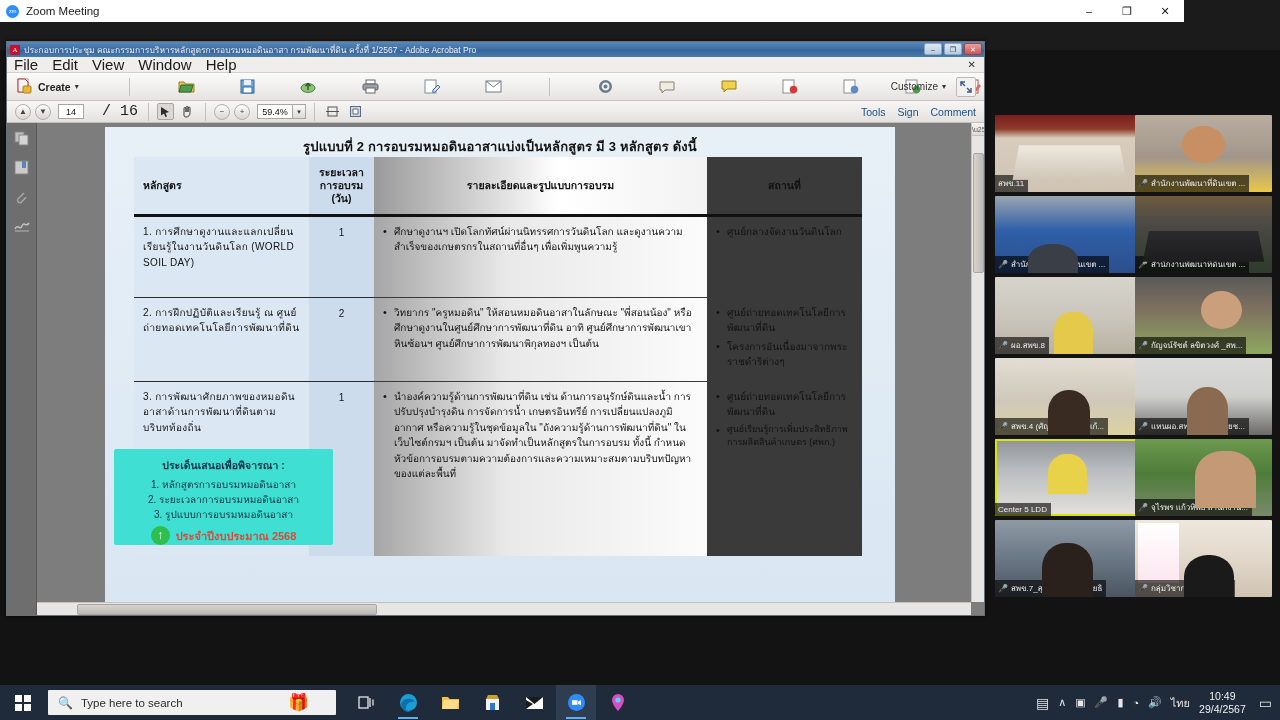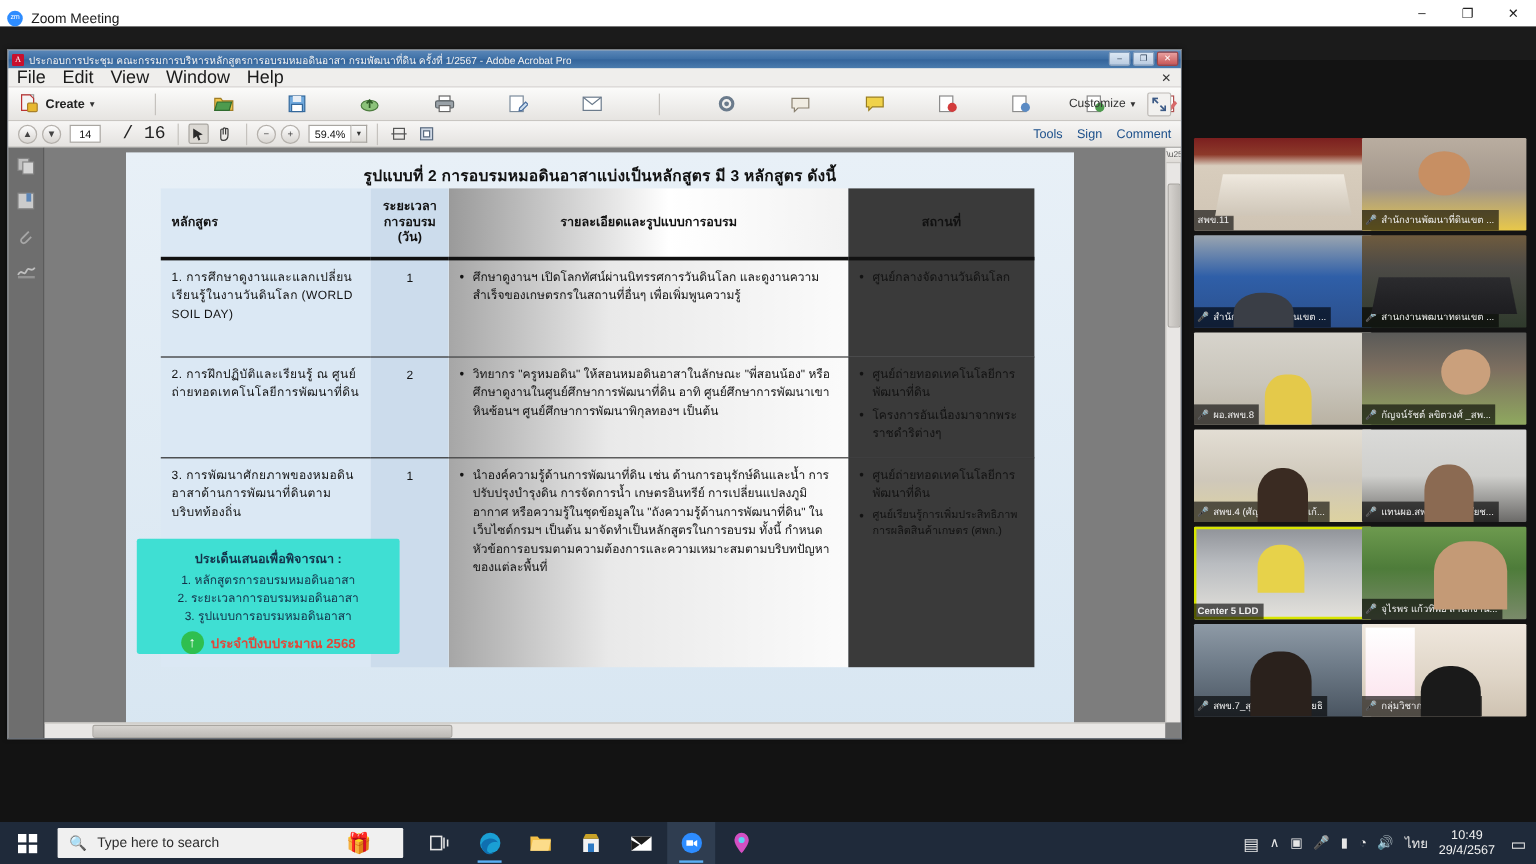--- a/index.html
+++ b/index.html
@@ -6,22 +6,22 @@
   html, body {
     width: 1280px; height: 720px;
     overflow: hidden;
     background: #1b1b1b;
     font-family: "Liberation Sans", sans-serif;
   }
   #root { position: relative; width: 1280px; height: 720px; }
 
   
   .zoom-titlebar {
-    position: absolute; left: 0; top: 0; width: 1280px; height: 22px;
-    background: #ffffff; display: flex; align-items: flex-end;
+    position: absolute; left: 0; top: 0; width: 1184px; height: 22px;
+    background: #ffffff; display: flex; align-items: center;
   }
   .zoom-logo {
     width: 13px; height: 13px; border-radius: 50%;
     background: #2d8cff; margin-left: 6px; margin-right: 7px;
     color: #fff; font-size: 6px; line-height: 13px; text-align: center;
     font-family: "Liberation Sans", sans-serif; letter-spacing: -0.3px;
   }
   .zoom-title { font-size: 11.5px; color: #1a1a1a; }
   .win-controls { margin-left: auto; display: flex; height: 22px; }
   .win-btn {
@@ -273,21 +273,21 @@
     border-radius:44% 44% 0 0; background:#e4c94a; }
   .v-green-man { background: linear-gradient(180deg,#5a5a58 0%,#7d6f60 40%,#8fa85f 100%); }
   .v-green-man::after { content:""; position:absolute; left:48%; top:18%; width:30%; height:50%;
     border-radius:50%; background:#caa07c; }
   .v-woman1 { background: linear-gradient(180deg,#e3ded4 0%,#cfc8ba 55%,#ddd2a0 100%); }
   .v-woman1::after { content:""; position:absolute; left:36%; top:42%; width:28%; height:58%;
     border-radius:48% 48% 0 0; background:#3a2b22; }
   .v-man-dark { background: linear-gradient(180deg,#dadad8 0%,#cfcfcc 50%,#6b6a68 100%); }
   .v-man-dark::after { content:""; position:absolute; left:38%; top:38%; width:30%; height:62%;
     border-radius:46% 46% 0 0; background:#8b6a52; }
-  .v-center5 { background: linear-gradient(180deg,#8f9298 0%,#b9bcc0 40%,#e4e2dc 100%); font-weight: bold; }
+  .v-center5 { background: linear-gradient(180deg,#8f9298 0%,#b9bcc0 40%,#e4e2dc 100%); }
   .v-center5::after { content:""; position:absolute; left:36%; top:20%; width:26%; height:52%;
     border-radius:46% 46% 0 0; background:#e7d24a; }
   .v-field { background: linear-gradient(180deg,#6d9a4e 0%,#4e7c3a 45%,#7a8a6a 100%); }
   .v-field::after { content:""; position:absolute; left:44%; top:16%; width:44%; height:74%;
     border-radius:44% 44% 0 0; background:#c49a76; }
   .v-woman2 { background: linear-gradient(180deg,#8e9aa6 0%,#6e7b88 45%,#4a5561 100%); }
   .v-woman2::after { content:""; position:absolute; left:32%; top:30%; width:34%; height:70%;
     border-radius:46% 46% 0 0; background:#2a211c; }
   .v-poster { background: linear-gradient(180deg,#efe7dd 0%,#e0d6c8 55%,#cfc3b2 100%); }
   .v-poster::after { content:""; position:absolute; left:36%; top:46%; width:36%; height:58%;

